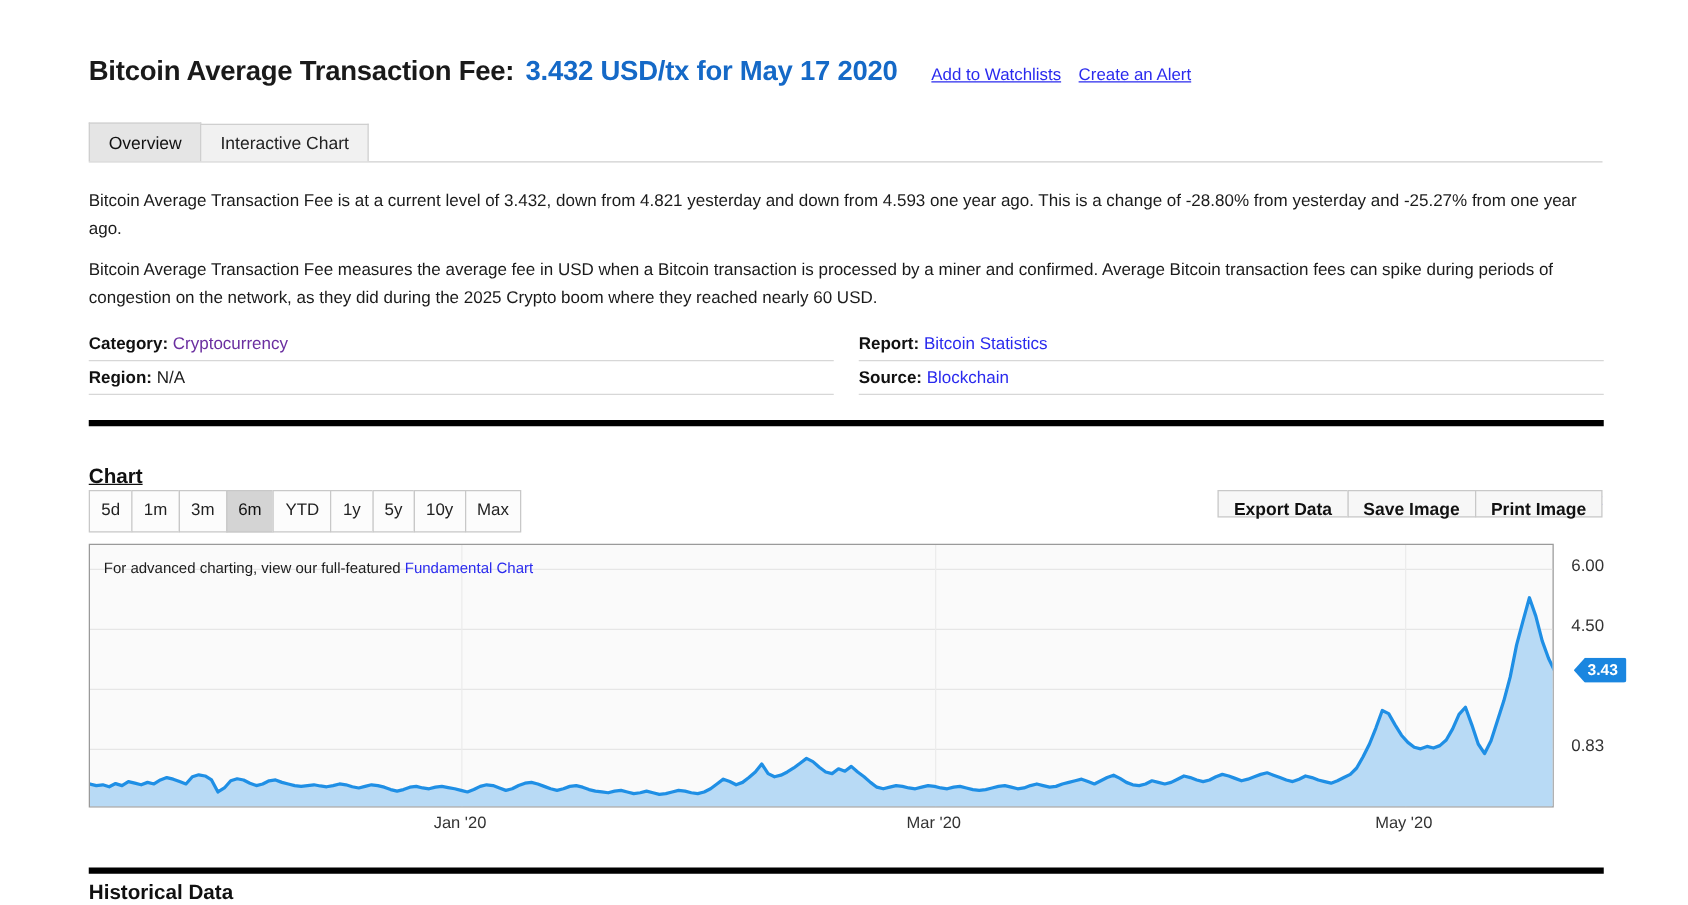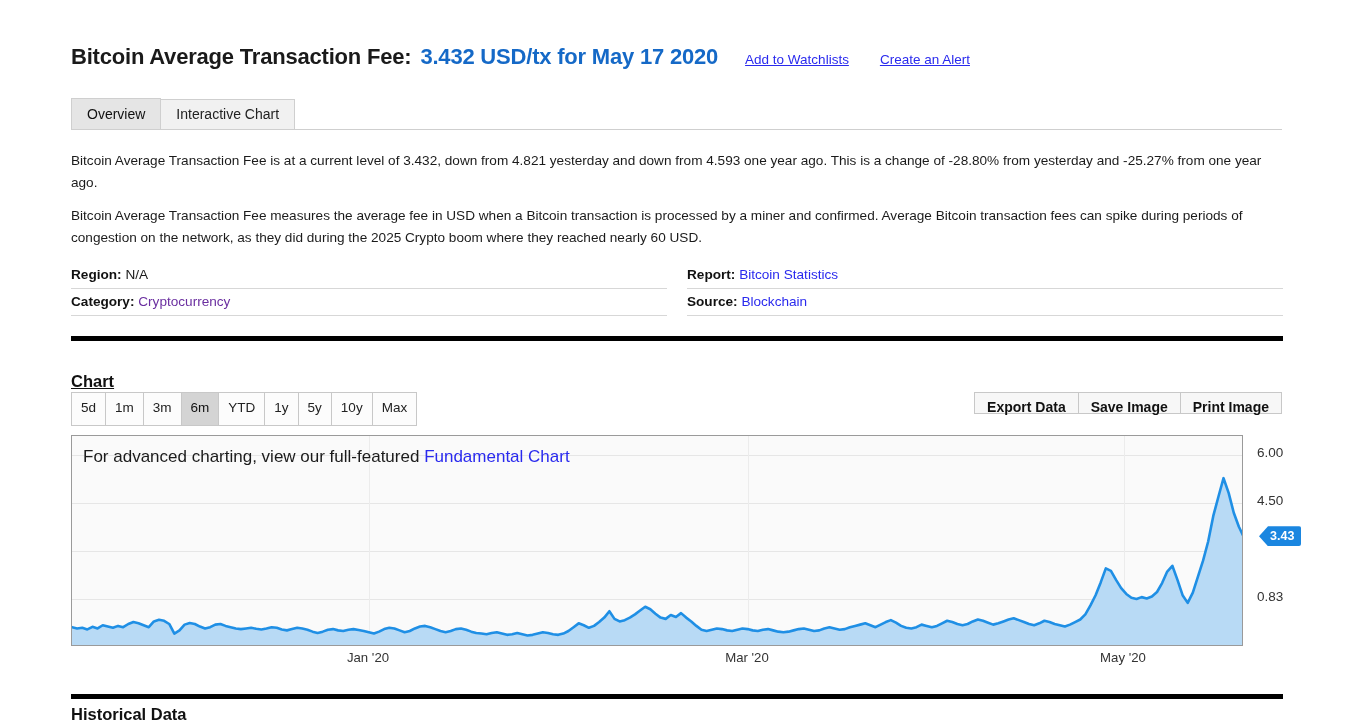--- a/index.html
+++ b/index.html
@@ -19,21 +19,21 @@
     font-size: 22px; font-weight: bold; color: #1a1a1a; letter-spacing: -0.2px;
   }
   .title-value {
     font-size: 22px; font-weight: bold; color: #1569c7; margin-left: 9px;
     letter-spacing: -0.2px;
   }
   .header-link {
     font-size: 13.5px; color: #2a2aee; text-decoration: underline; cursor: pointer;
     margin-left: 27px; white-space: nowrap;
   }
-  .header-link.second { margin-left: 31px; }
+  .header-link.second { margin-left: 14px; }
 
   
   .tabs {
     position: absolute; left: 71px; top: 99px; width: 1211px; height: 31px;
     border-bottom: 1px solid #cfcfcf; display: flex; align-items: flex-end;
   }
   .tab {
     height: 30px; line-height: 29px; padding: 0 15px; font-size: 14px;
     border: 1px solid #cfcfcf; border-bottom: none; cursor: pointer;
     background: #f1f1f1; color: #222; position: relative;
@@ -99,21 +99,21 @@
 
   
   .chart-wrap {
     position: absolute; left: 71px; top: 435px; width: 1211px; height: 211px;
   }
   .plot {
     position: absolute; left: 0; top: 0; width: 1172px; height: 211px;
     border: 1px solid #9a9a9a; background: #fafafa; overflow: hidden;
   }
   .plot-note {
-    position: absolute; left: 11px; top: 11px; font-size: 17px; color: #1b1b1b;
+    position: absolute; left: 11px; top: 11px; font-size: 12px; color: #1b1b1b;
     z-index: 4; white-space: nowrap;
   }
   .plot-note a { color: #2a2aee; text-decoration: none; cursor: pointer; }
   .gridline-h { position: absolute; left: 0; width: 100%; height: 1px; background: #e6e6e6; }
   .gridline-v { position: absolute; top: 0; width: 1px; height: 100%; background: #ececec; }
   .chart-svg { position: absolute; left: 0; top: 0; width: 1172px; height: 211px; }
 
   .ylabels { position: absolute; left: 1180px; top: 0; width: 70px; height: 211px; }
   .ylabel {
     position: absolute; left: 6px; font-size: 13.5px; color: #333; white-space: nowrap;
@@ -147,26 +147,26 @@
     <div class="tab active">Overview</div>
     <div class="tab">Interactive Chart</div>
   </div>
 
   <div class="para p1">Bitcoin Average Transaction Fee is at a current level of 3.432, down from 4.821 yesterday and down from 4.593 one year ago. This is a change of -28.80% from yesterday and -25.27% from one year ago.</div>
   <div class="para p2">Bitcoin Average Transaction Fee measures the average fee in USD when a Bitcoin transaction is processed by a miner and confirmed. Average Bitcoin transaction fees can spike during periods of congestion on the network, as they did during the 2025 Crypto boom where they reached nearly 60 USD.</div>
 
   <div class="meta">
     <div class="meta-col">
       <div class="meta-row">
+        <span class="meta-label">Category:</span>
+        <span class="meta-link visited">Cryptocurrency</span>
+      </div>
+      <div class="meta-row">
         <span class="meta-label">Region:</span>
         <span class="meta-plain">N/A</span>
-      </div>
-      <div class="meta-row">
-        <span class="meta-label">Category:</span>
-        <span class="meta-link visited">Cryptocurrency</span>
       </div>
     </div>
     <div class="meta-col right">
       <div class="meta-row">
         <span class="meta-label">Report:</span>
         <span class="meta-link">Bitcoin Statistics</span>
       </div>
       <div class="meta-row">
         <span class="meta-label">Source:</span>
         <span class="meta-link">Blockchain</span>

